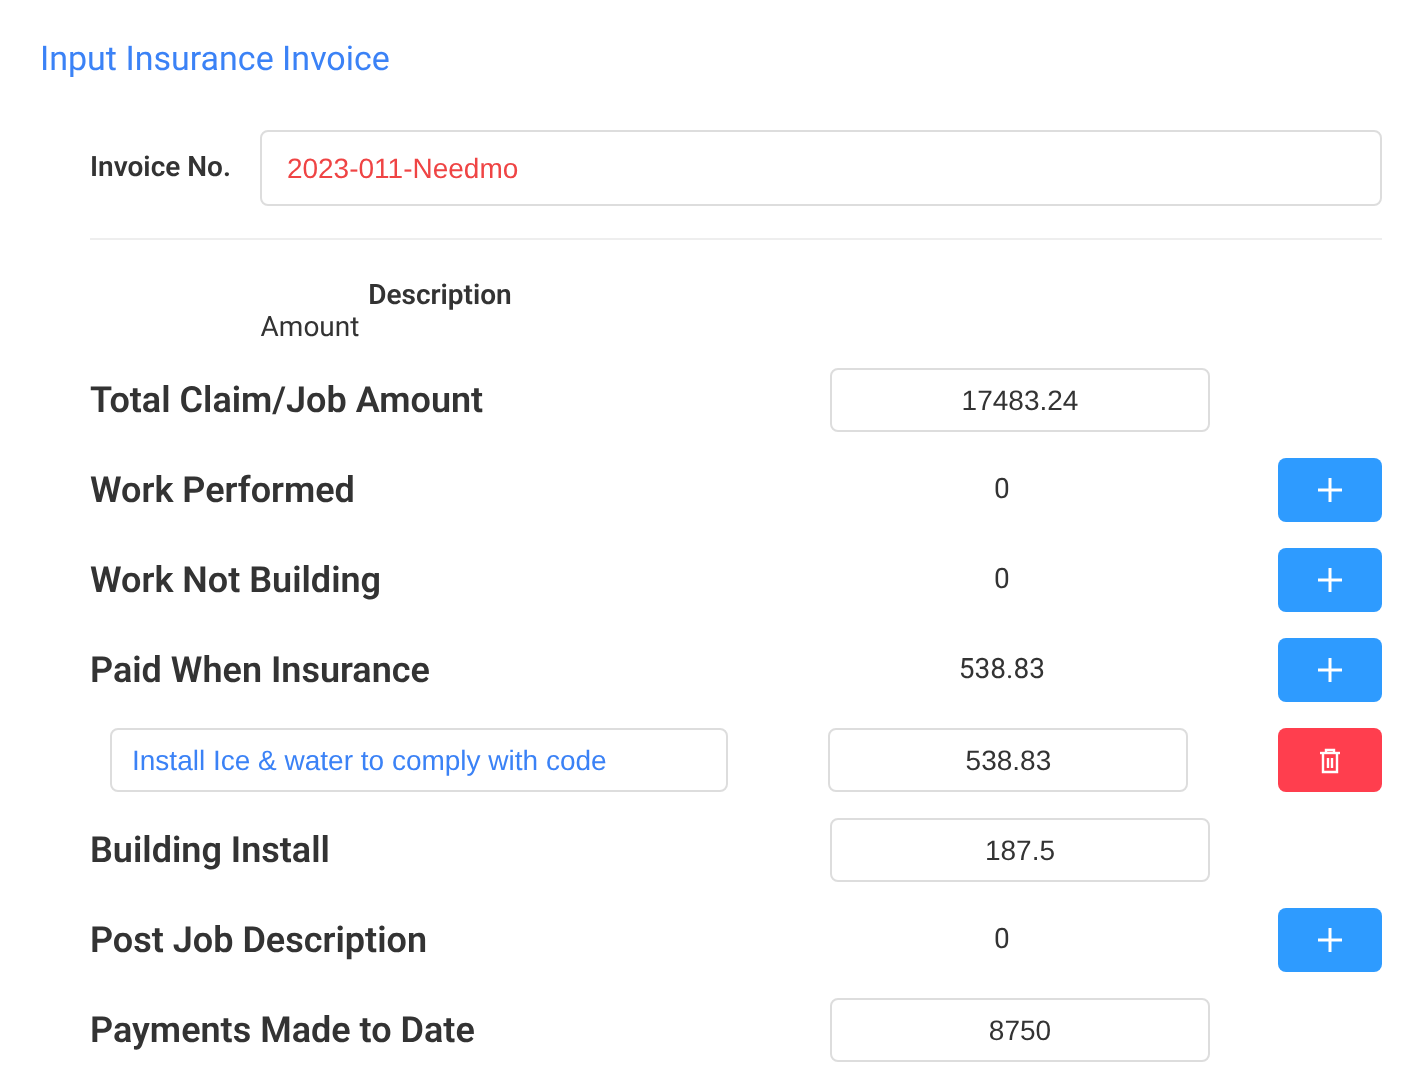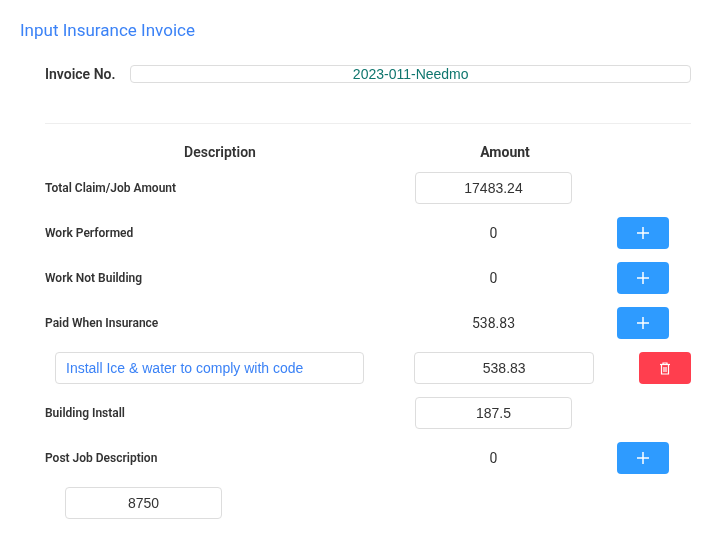--- a/index.html
+++ b/index.html
@@ -20,73 +20,73 @@
     .page-title {
       font-size: 17px;
       color: #3b82f6;
       font-weight: 400;
       margin-bottom: 25px;
     }
     .invoice-row {
       display: flex;
       align-items: center;
       margin-left: 25px;
-      margin-bottom: 40px;
+      margin-bottom: 16px;
     }
     .invoice-label {
       font-weight: 600;
       font-size: 14px;
       margin-right: 15px;
     }
     .invoice-input {
       flex: 1;
-      padding: 0 12px;
+      padding: 10px 12px;
       border: 1px solid #ddd;
       border-radius: 4px;
       font-size: 14px;
-      color: #0f766e;
-      text-align: center;
+      color: #ef4444;
     }
     .divider {
       border: none;
       border-top: 1px solid #eee;
       margin: 0 0 20px 25px;
     }
     .table-area {
       margin-left: 25px;
     }
     .header-row {
       display: flex;
       margin-bottom: 12px;
+      flex-direction: column;
     }
     .header-desc {
       width: 350px;
       text-align: center;
       font-weight: 600;
       font-size: 14px;
     }
     .header-amt {
       width: 180px;
       text-align: center;
-      font-weight: 700;
+      font-weight: 400;
       font-size: 14px;
       margin-left: 20px;
     }
     .line-row {
       display: flex;
       align-items: center;
       margin-bottom: 13px;
     }
     .line-desc {
       width: 350px;
       font-weight: 600;
-      font-size: 12px;
+      font-size: 18px;
     }
     .line-amt-cell {
-      width: 157px;
+      width: 190px;
       margin-left: 20px;
       text-align: center;
     }
     .amt-input {
       width: 100%;
       padding: 7px 10px;
       border: 1px solid #ddd;
       border-radius: 4px;
       text-align: center;
       font-size: 14px;
@@ -254,19 +254,20 @@
             <svg width="14" height="14" viewBox="0 0 14 14" fill="none" stroke="white" stroke-width="1.5">
                 <line x1="7" y1="1" x2="7" y2="13"></line>
                 <line x1="1" y1="7" x2="13" y2="7"></line>
               </svg>
           </span>
         </button>
       </div>
     </div>
 
     <div class="line-row">
+      <div class="line-desc">Payments Made to Date</div>
       <div class="line-amt-cell">
         <input type="text" class="amt-input" value="8750" style="">
       </div>
     </div>
   </div>
 
 </div>
 
 </body></html>

